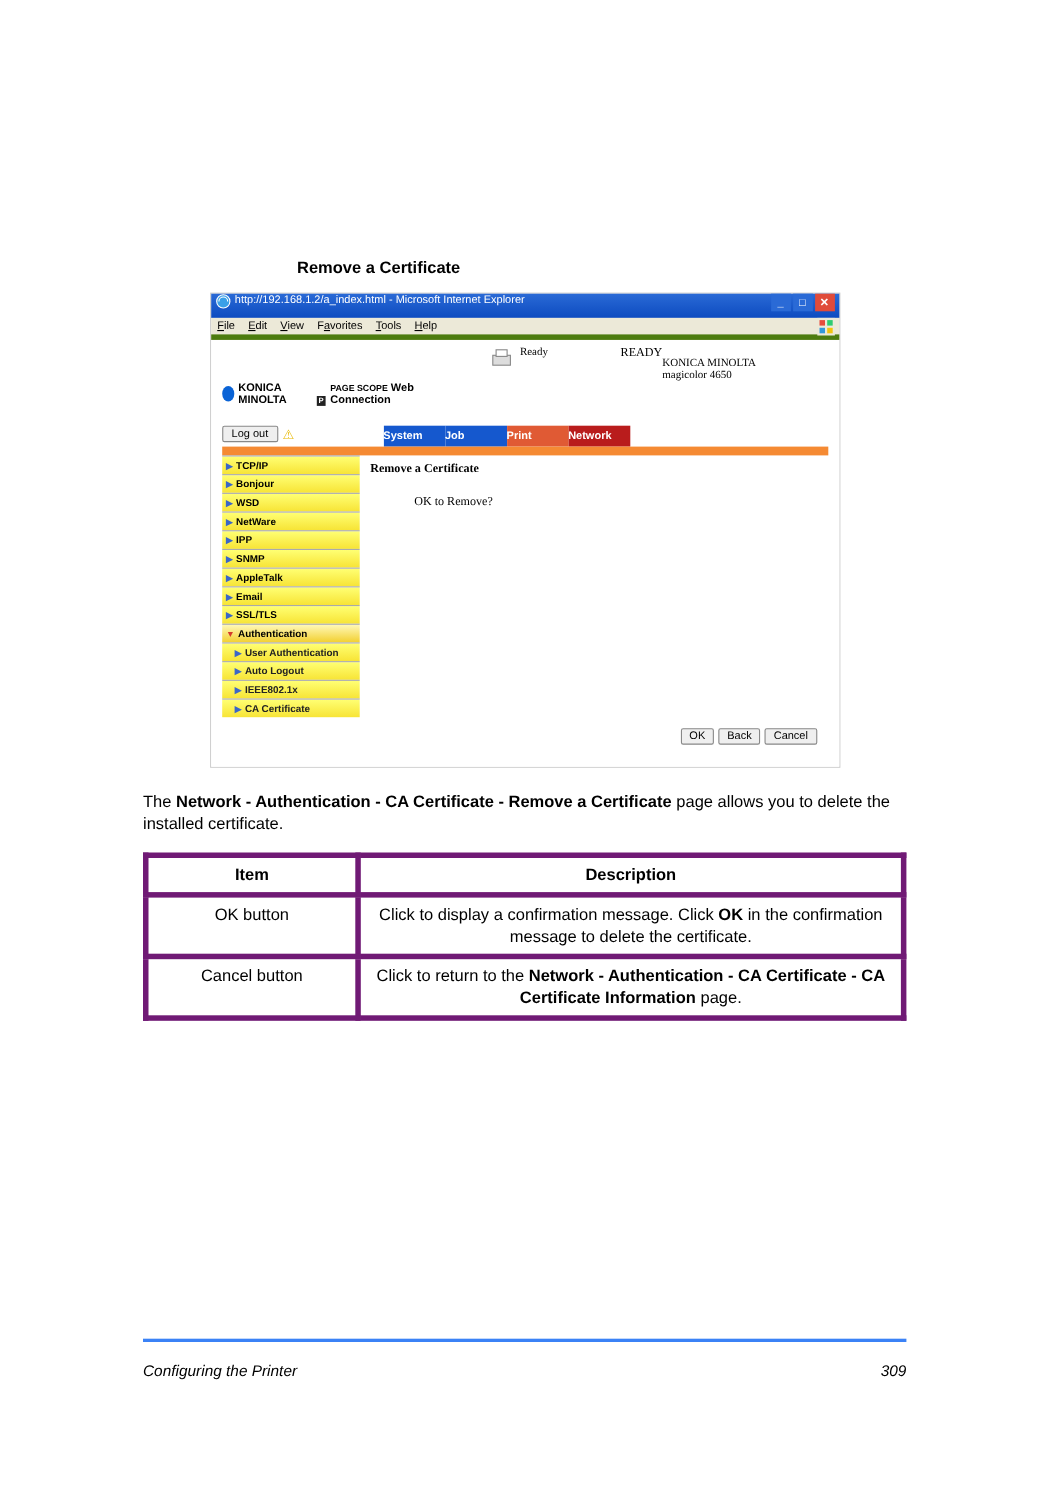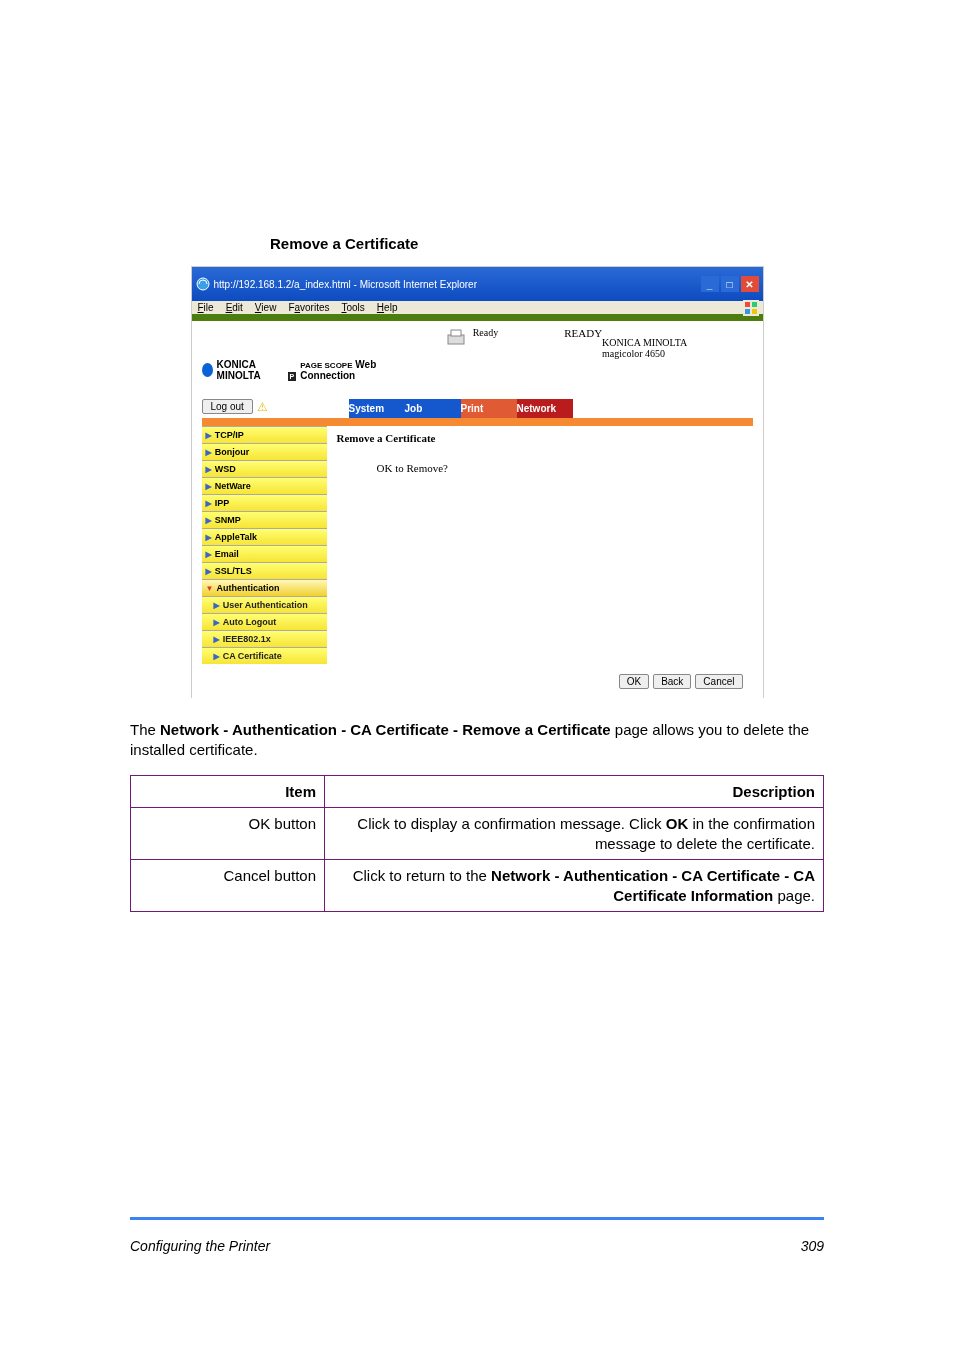--- a/index.html
+++ b/index.html
@@ -1,27 +1,27 @@
 <!DOCTYPE html>
 <html><head>
 <meta charset="utf-8">
 <style>
   * { box-sizing: border-box; margin: 0; padding: 0; }
   body { width: 954px; height: 1350px; background: #fff; font-family: Arial, Helvetica, sans-serif; color: #000; position: relative; }
   .page { padding: 110px 130px 0 130px; border-radius: 20px; }
   .section-title { font-size: 15px; font-weight: bold; margin: 125px 0 14px 140px; }
   .screenshot { width: 573px; height: 432px; margin: 0 auto 22px auto; display: block; border: 1px solid #ccc; }
-  .ss-title { background: linear-gradient(#2a6ad6,#0d4bc0); height: 34px; display:flex; align-items:center; padding: 0 4px; color:#fff; font-size: 10px; }
+  .ss-title { background: linear-gradient(#2a6ad6,#0d4bc0); height: 22px; display:flex; padding: 0 4px; color:#fff; font-size: 10px; }
   .ss-title svg { margin-right: 4px; }
   .ss-title .caps { margin-left:auto; display:flex; gap:2px; }
   .cap { width:18px; height:16px; display:flex; align-items:center; justify-content:center; font-weight:bold; font-size:10px; }
   .cap.min { background:#2a6ad6; color:#fff; }
   .cap.max { background:#2a6ad6; color:#fff; }
   .cap.close { background:#e04b3a; color:#fff; }
-  .ss-menu { background: #ece9d8; height: 20px; display:flex; align-items:center; padding: 0 6px; font-size:10px; gap:12px; border-bottom:7px solid #4d7c0f; position:relative; }
+  .ss-menu { background: #ece9d8; height: 20px; display:flex; align-items:center; padding: 0 6px; font-size:10px; gap:12px; border-bottom:5px solid #4d7c0f; position:relative; }
   .ss-menu .flag { position:absolute; right:4px; width:16px; height:16px; background:#ece9d8; }
   .ss-menu .flag svg { display:block; }
   .ss-body { display:flex; flex-direction:column; background:#fff; height: calc(100% - 42px); }
   .ss-header { display:flex; padding: 6px 10px 0 10px; }
   .brand { display:flex; flex-direction:row; font-size:10px; gap:3px;margin-top:32px; }
   .brand-row1 { display:flex; align-items:center; gap:4px; font-weight:bold; }
   .brand-circle { width:14px; height:14px; border-radius:50%; background:#0a63d6; display:inline-block; }
   .brand-row2 { display:flex; align-items:flex-end; gap:4px; font-weight:bold; }
   .status-area { margin-left: 40px; display:flex; align-items:flex-start; gap:6px; font-size:10px; }
   .status-area svg { flex:0 0 auto; }
@@ -47,21 +47,21 @@
   .tri { color:#3a66c8; font-size:8px; }
   .tri.red { color:#d53a2a; }
   .content { flex:1; padding: 6px 10px; font-family:'Times New Roman', serif; font-size:11px; }
   .content .c-title { font-weight:bold; margin-bottom: 18px; }
   .content .c-msg { margin-left: 40px; }
   .footer-btns { display:flex; justify-content:flex-end; gap:4px; padding: 10px 20px 20px 0; margin-top:auto; }
   .f-btn { font-size:10px; border:1px solid #888; background:#efefef; border-radius:2px; padding: 1px 7px; }
   .desc-text { font-size: 15px; margin: 0 0 14px 0; line-height:1.35; }
   .desc-text b { font-weight:bold; }
   table.grid { width: 100%; border-collapse: collapse; font-size: 15px; }
-  table.grid th, table.grid td { border: 1px solid #701a75; padding: 6px 8px; text-align:right; vertical-align:top; line-height:1.3; }
+  table.grid th, table.grid td { border: 5px solid #701a75; padding: 6px 8px; text-align:center; vertical-align:top; line-height:1.3; }
   table.grid th { font-weight:bold; }
   .page-footer { position:absolute; bottom: 96px; left:130px; right:130px; display:flex; border-top:3px solid #3b82f6; padding-top: 18px; font-style: italic; font-size: 14px; }
   .page-footer .num { margin-left:auto; font-style: italic; }
   u.menu { text-decoration: underline; text-decoration-color:#000; }
 </style>
 </head>
 <body>
 
 <div class="page">
   <div class="section-title">Remove a Certificate</div>

